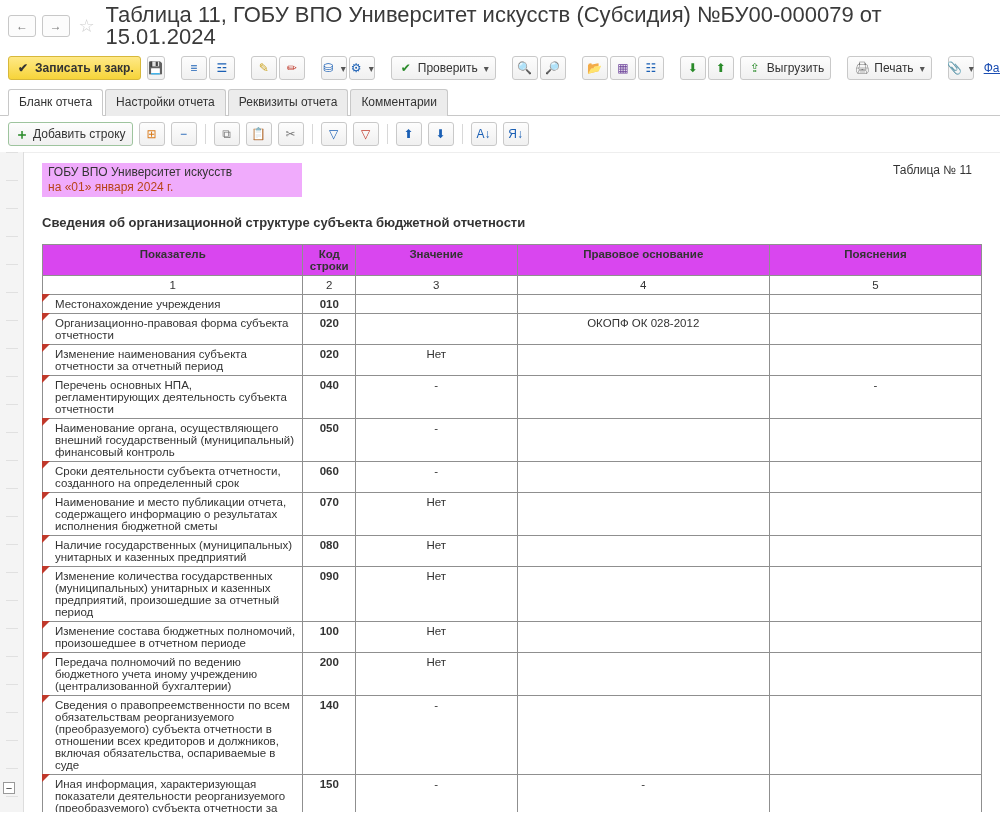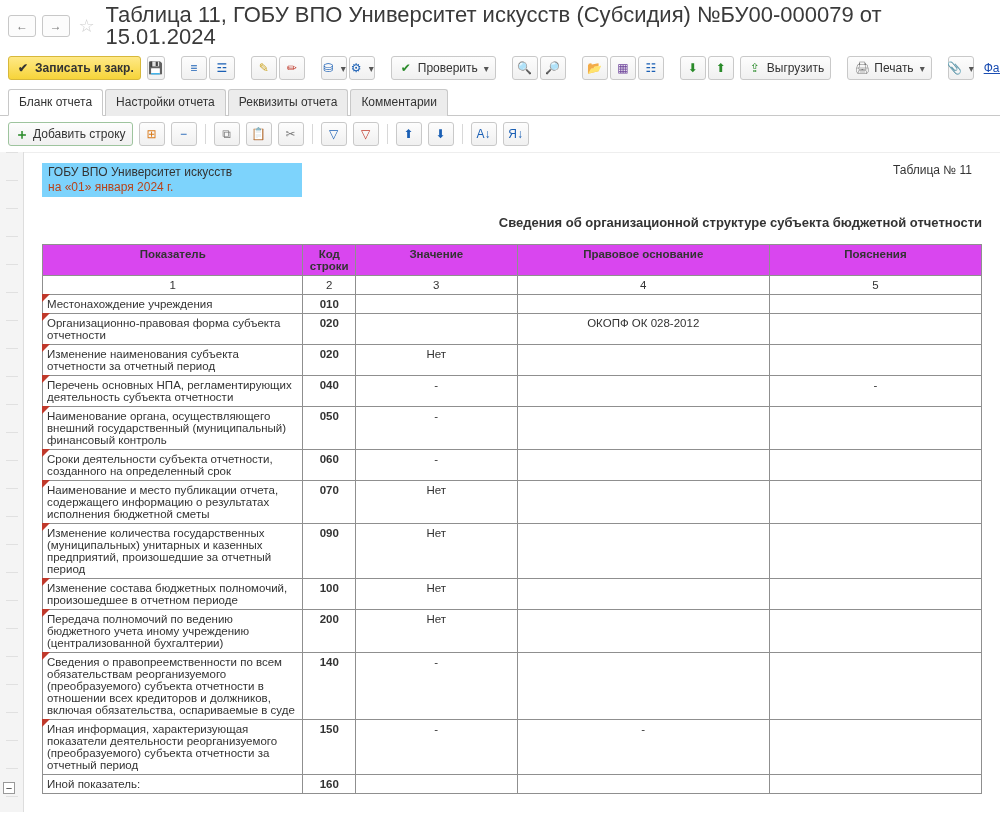--- a/index.html
+++ b/index.html
@@ -153,31 +153,31 @@
     flex:1;
     overflow: auto;
     border-top:1px solid #eee;
     padding: 0 0 0 18px;
   }
   .sheet { width: 940px; }
   .top-ruler { height:4px; }
 
   .meta-row { display:flex; justify-content:space-between; align-items:flex-start; padding: 6px 4px 0 0;}
   .meta-left {
-    background: #7dd3fc;
+    background: #f0abfc;
     padding: 2px 6px 2px 6px;
     line-height: 15px;
     width: 260px;
   }
   .meta-left .org { color:#333; }
   .meta-left .date { color: #b8441a; }
   .meta-right { text-align:right; padding-right:6px; }
 
   .sheet-title {
-    text-align:right;
+    text-align:left;
     font-weight:bold;
     font-size:13px;
     padding: 18px 0 14px 0;
   }
 
   table.report {
     border-collapse: collapse;
     width: 100%;
     table-layout: fixed;
   }
@@ -194,21 +194,21 @@
     background: #d946ef;
   }
   table.report tr.colnums td {
     text-align:center;
     background:#fff;
   }
   td.code { text-align:center;font-weight:bold; }
   td.val { text-align:center; }
   td.yellow { background: var(--yellow); }
   td.cream { background: var(--cream); }
-  tr.marked td:first-child { position:relative; }
+  tr.marked td:first-child { position:relative;padding-left:12px; }
   tr.marked td:first-child::before {
     content:"";
     position:absolute;
     left:-1px; top:-1px;
     width:0; height:0;
     border-top: 8px solid #c0392b;
     border-right: 8px solid transparent;
   }
 
   
@@ -465,20 +465,27 @@
               <td class="val yellow"></td>
             </tr>
             <tr class="marked">
               <td>Наименование и место публикации отчета, содержащего информацию о результатах исполнения бюджетной сметы</td>
               <td class="code">070</td>
               <td class="val yellow">Нет</td>
               <td class="val yellow"></td>
               <td class="val yellow"></td>
             </tr>
             <tr class="marked">
+              <td>Наличие государственных (муниципальных) унитарных и казенных предприятий</td>
+              <td class="code">080</td>
+              <td class="val yellow">Нет</td>
+              <td class="val yellow"></td>
+              <td class="val yellow"></td>
+            </tr>
+            <tr class="marked">
               <td>Изменение количества государственных (муниципальных) унитарных и казенных предприятий, произошедшие за отчетный период</td>
               <td class="code">090</td>
               <td class="val yellow">Нет</td>
               <td class="val yellow"></td>
               <td class="val yellow"></td>
             </tr>
             <tr class="marked">
               <td>Изменение состава бюджетных полномочий, произошедшее в отчетном периоде</td>
               <td class="code">100</td>
               <td class="val yellow">Нет</td>

